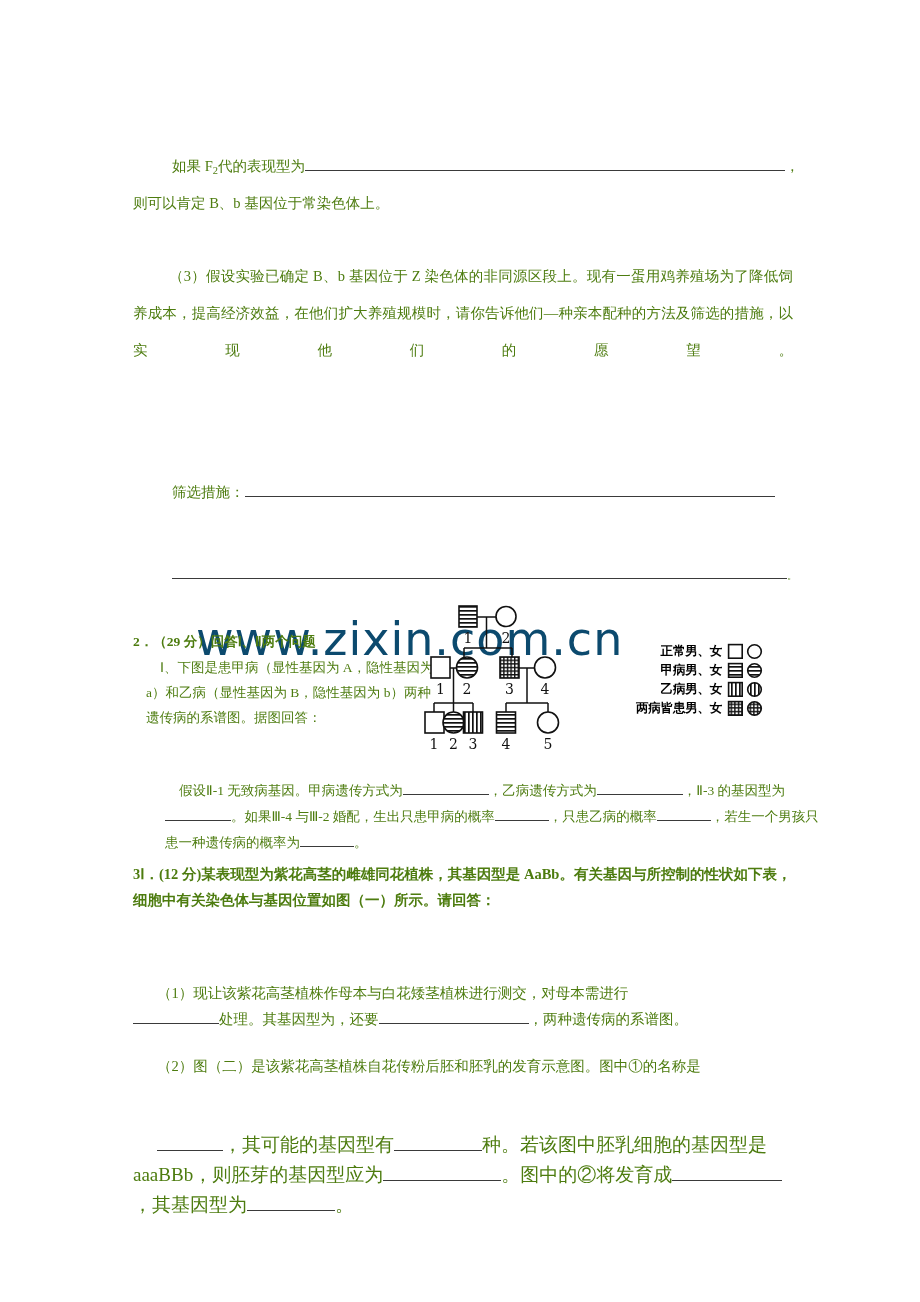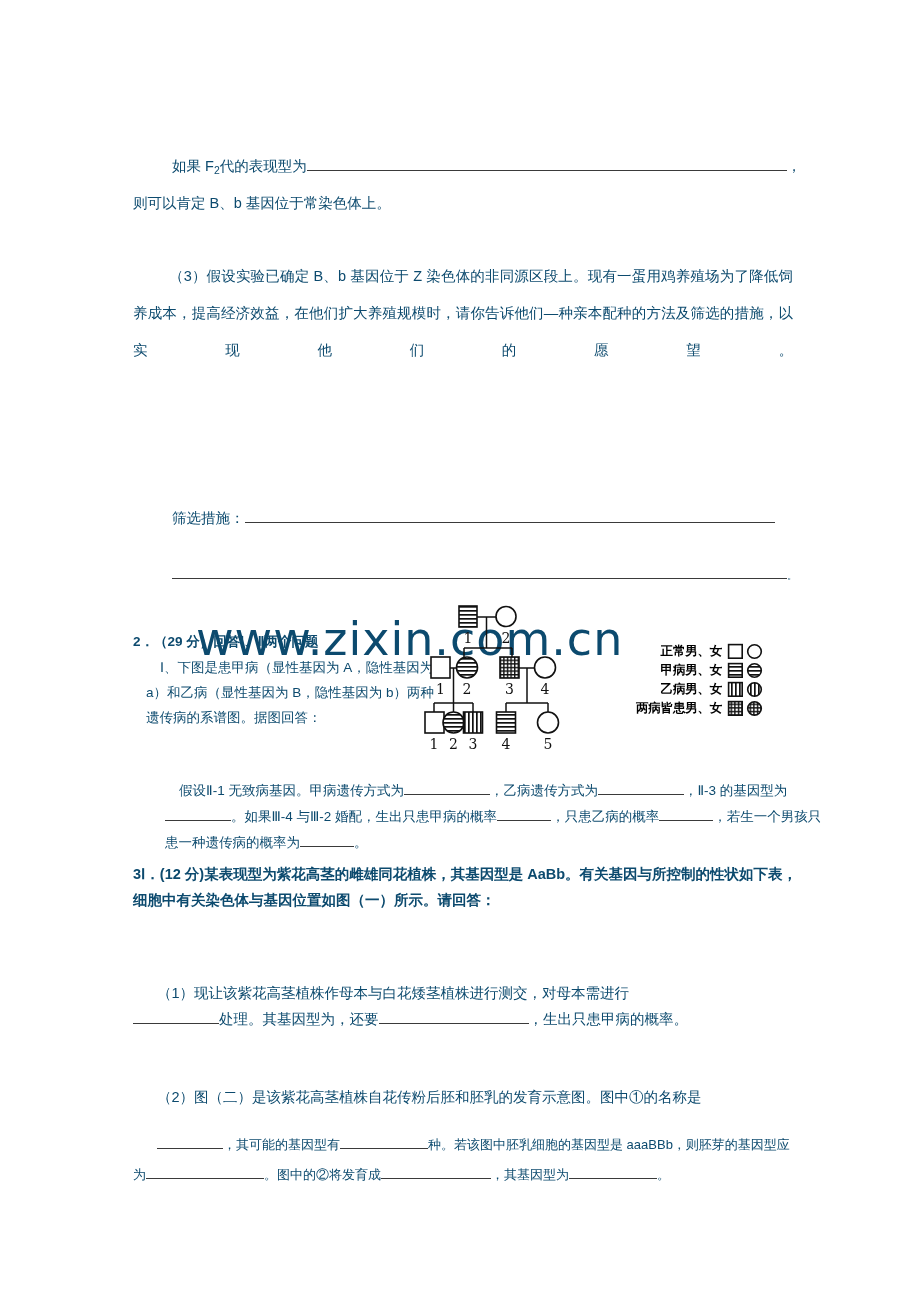--- a/index.html
+++ b/index.html
@@ -39,62 +39,62 @@
   .content {
     position: absolute;
     left: 0;
     top: 0;
     width: 920px;
     height: 1302px;
     z-index: 2;
   }
   .para {
     position: absolute;
-    font-family: Liberation Sans, sans-serif;
+    font-family: Liberation Serif, serif;
     font-size: 14.5px;
     line-height: 37px;
-    color: #0c4a6e;
+    color: #4d7c0f;
     white-space: nowrap;
   }
   .para.wrap { white-space: normal; }
 
   .blank {
     display: inline-block;
     border-bottom: 1px solid #3a3a3a;
     vertical-align: baseline;
     height: 1.05em;
   }
   sub { font-size: 0.72em; vertical-align: -0.28em; }
 
   
   #q1-l1 { left: 172px; top: 148px; }
   #q1-l2 { left: 133px; top: 185px; }
   #q1-p3 { left: 133px; top: 258px; width: 660px; line-height: 37px; }
   #q1-p3 .ind { padding-left: 36px; }
 
   #par-geno { left: 172px; top: 408px; }
-  #par-screen { left: 172px; top: 500px; }
+  #par-screen { left: 172px; top: 474px; }
   #par-screen2 { left: 172px; top: 556px; }
 
   
   #q2-title { left: 133px; top: 623px; font-size: 13.5px; font-weight: bold; }
   #q2-left { left: 146px; top: 655px; width: 290px; line-height: 25px;
              white-space: normal; font-size: 13.5px; }
   #q2-blanks { left: 133px; top: 778px; width: 660px; line-height: 26px;
                white-space: normal; font-size: 13.5px; margin-left: 32px; }
 
   
   #q3-title { left: 133px; top: 861px; width: 665px; line-height: 26px;
               white-space: normal; font-size: 14.5px; font-weight: bold; }
   #q3-p1 { left: 133px; top: 980px; width: 665px; line-height: 26px;
            white-space: normal; font-size: 14.5px; }
   #q3-p2 { left: 133px; top: 1053px; width: 665px; line-height: 26px;
-           white-space: normal; font-size: 14.5px; margin-top: 31px; }
+           white-space: normal; font-size: 14.5px; }
   #q3-p3 { left: 133px; top: 1130px; width: 665px; line-height: 30px;
-           white-space: normal; font-size: 13px; }
+           white-space: normal; font-size: 19px; }
 
   .just { text-align: justify; text-align-last: justify; }
 
   
   #pedigree {
     position: absolute;
     left: 424px;
     top: 602px;
     width: 210px;
     height: 160px;
@@ -163,21 +163,21 @@
     <div class="para" id="q2-blanks">
       <span style="padding-left:14px">假设Ⅱ-1 无致病基因。甲病遗传方式为</span><span class="blank" style="width:86px"></span><span>，乙病遗传方式为</span><span class="blank" style="width:86px"></span><span>，Ⅱ-3 的基因型为</span><span class="blank" style="width:66px"></span><span>。如果Ⅲ-4 与Ⅲ-2 婚配，生出只患甲病的概率</span><span class="blank" style="width:54px"></span><span>，只患乙病的概率</span><span class="blank" style="width:54px"></span><span>，若生一个男孩只患一种遗传病的概率为</span><span class="blank" style="width:54px"></span><span>。</span>
     </div>
 
     <div class="para" id="q3-title">
       <span>3Ⅰ．(12 分)某表现型为紫花高茎的雌雄同花植株，其基因型是 AaBb。有关基因与所控制的性状如下表，细胞中有关染色体与基因位置如图（一）所示。请回答：</span>
     </div>
 
     <div class="para" id="q3-p1">
       <span style="padding-left:24px">（1）现让该紫花高茎植株作母本与白花矮茎植株进行测交，对母本需进行</span><br>
-      <span class="blank" style="width:86px"></span><span>处理。其基因型为，还要</span><span class="blank" style="width:150px"></span><span>，生出只患甲病的概率。</span>
+      <span class="blank" style="width:86px"></span><span>处理。其基因型为，还要</span><span class="blank" style="width:150px"></span><span>，两种遗传病的系谱图。</span>
     </div>
 
     <div class="para" id="q3-p2">
       <span style="padding-left:24px">（2）图（二）是该紫花高茎植株自花传粉后胚和胚乳的发育示意图。图中①的名称是</span>
     </div>
 
     <div class="para" id="q3-p3">
       <span class="blank" style="width:66px;margin-left:24px"></span><span>，其可能的基因型有</span><span class="blank" style="width:88px"></span><span>种。若该图中胚乳细胞的基因型是 aaaBBb，则胚芽的基因型应为</span><span class="blank" style="width:118px"></span><span>。图中的②将发育成</span><span class="blank" style="width:110px"></span><span>，其基因型为</span><span class="blank" style="width:88px"></span><span>。</span>
     </div>
 

